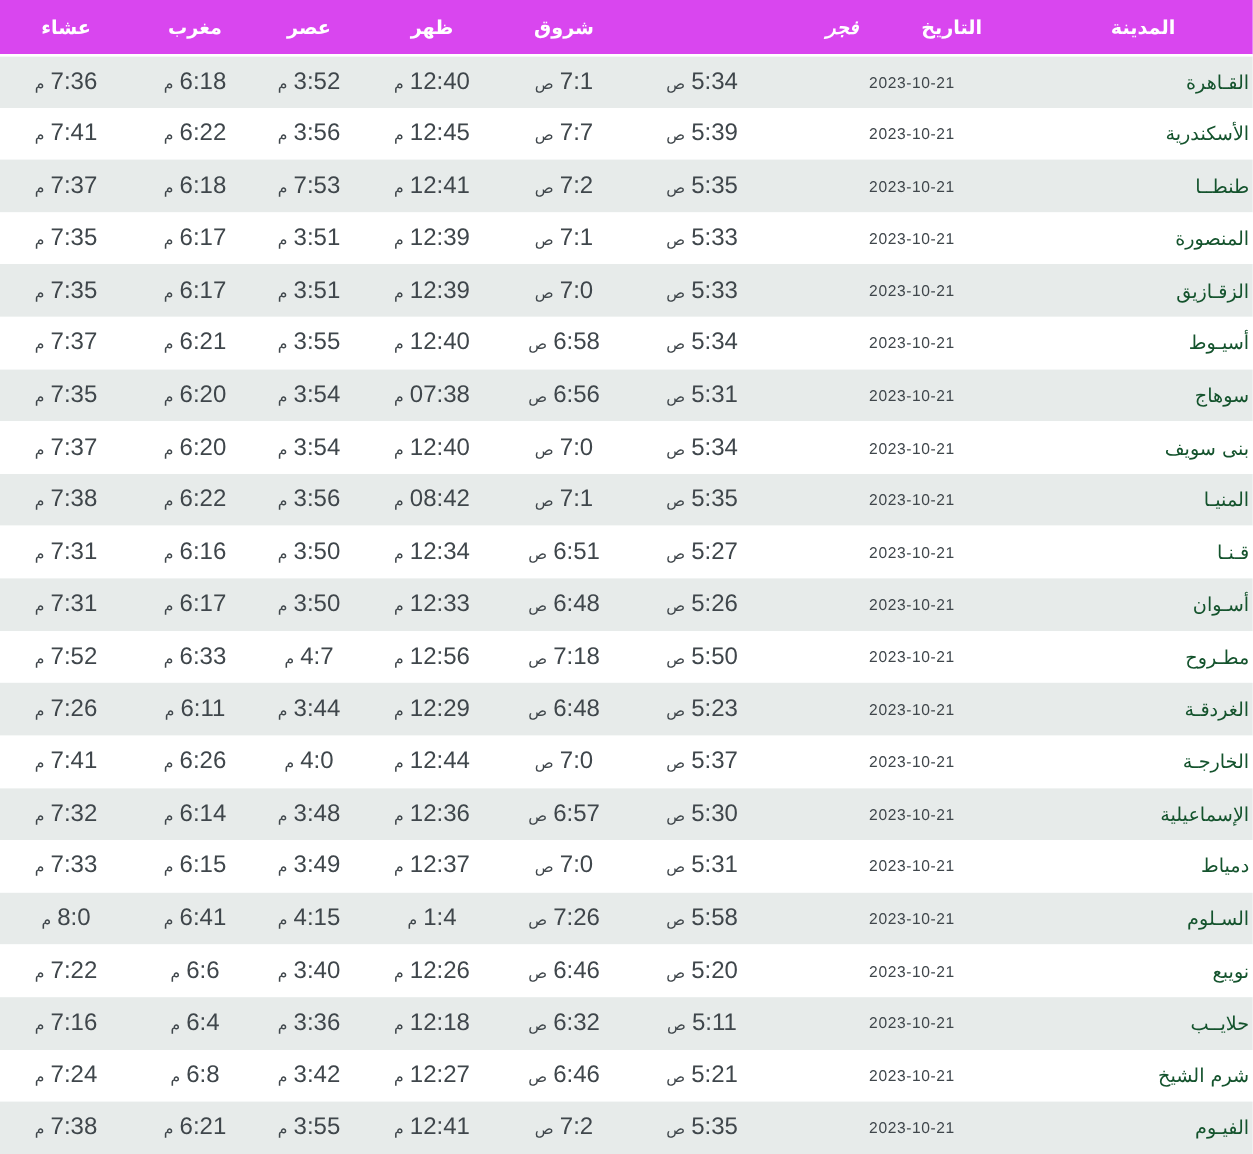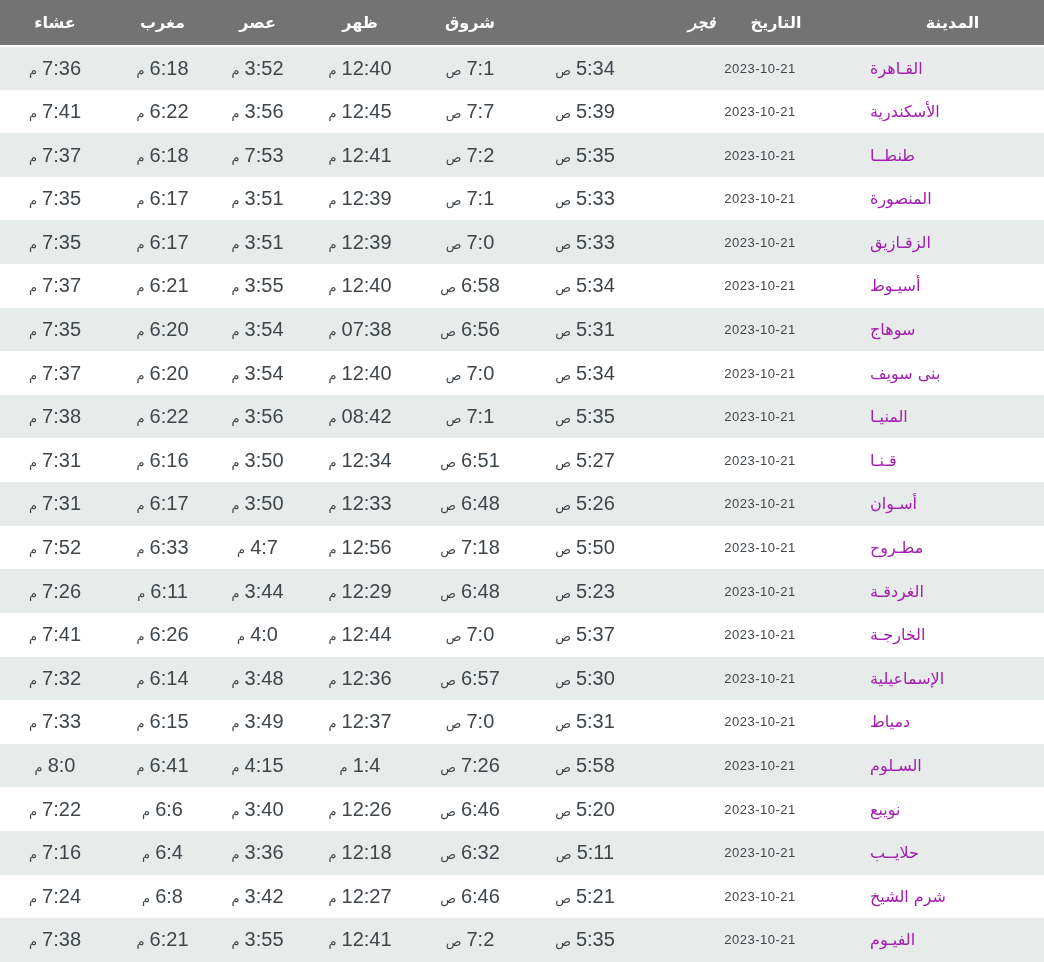--- a/index.html
+++ b/index.html
@@ -22,50 +22,50 @@
   col.col-city    { width: 174px; }
   col.col-date    { width: 220px; }
   col.col-fajr    { width: 130px; }
   col.col-shurooq { width: 100px; }
   col.col-dhuhr   { width: 120px; }
   col.col-asr     { width:  85px; }
   col.col-maghrib { width: 105px; }
   col.col-isha    { width: 110px; }
 
   thead th {
-    background: #737373;
+    background: #d946ef;
     color: #ffffff;
     height: 46px;
     padding: 0;
     font-size: 16px;
     font-weight: bold;
     text-align: center;
     vertical-align: middle;
     border-bottom: 2px solid #ffffff;
   }
   thead th .hlabel { position: relative; }
   
   thead th.h-fajr .hlabel { left: 117px; font-style: italic; }
-  thead th.h-date .hlabel { left: 16px; }
+  thead th.h-date .hlabel { left: 33px; }
   thead th.h-city { text-align: center; padding-right: 9px; }
 
   tbody td {
     height: 43.62px;
     padding: 0;
     text-align: center;
     vertical-align: middle;
     color: #3f464b;
   }
   tbody tr:nth-child(odd) td { background: #e7ebea; }
   tbody tr:nth-child(even) td { background: #ffffff; }
 
   td.td-city {
-    text-align: left;
+    text-align: right;
     padding-right: 3px;
-    color: #a21caf;
+    color: #14532d;
     font-size: 16px;
   }
   td.td-date {
     direction: ltr;
     font-family: "Liberation Sans", "DejaVu Sans", sans-serif;
     font-size: 13px;
     letter-spacing: 0.5px;
   }
   .tnum {
     font-family: "Liberation Sans", "DejaVu Sans", sans-serif;

